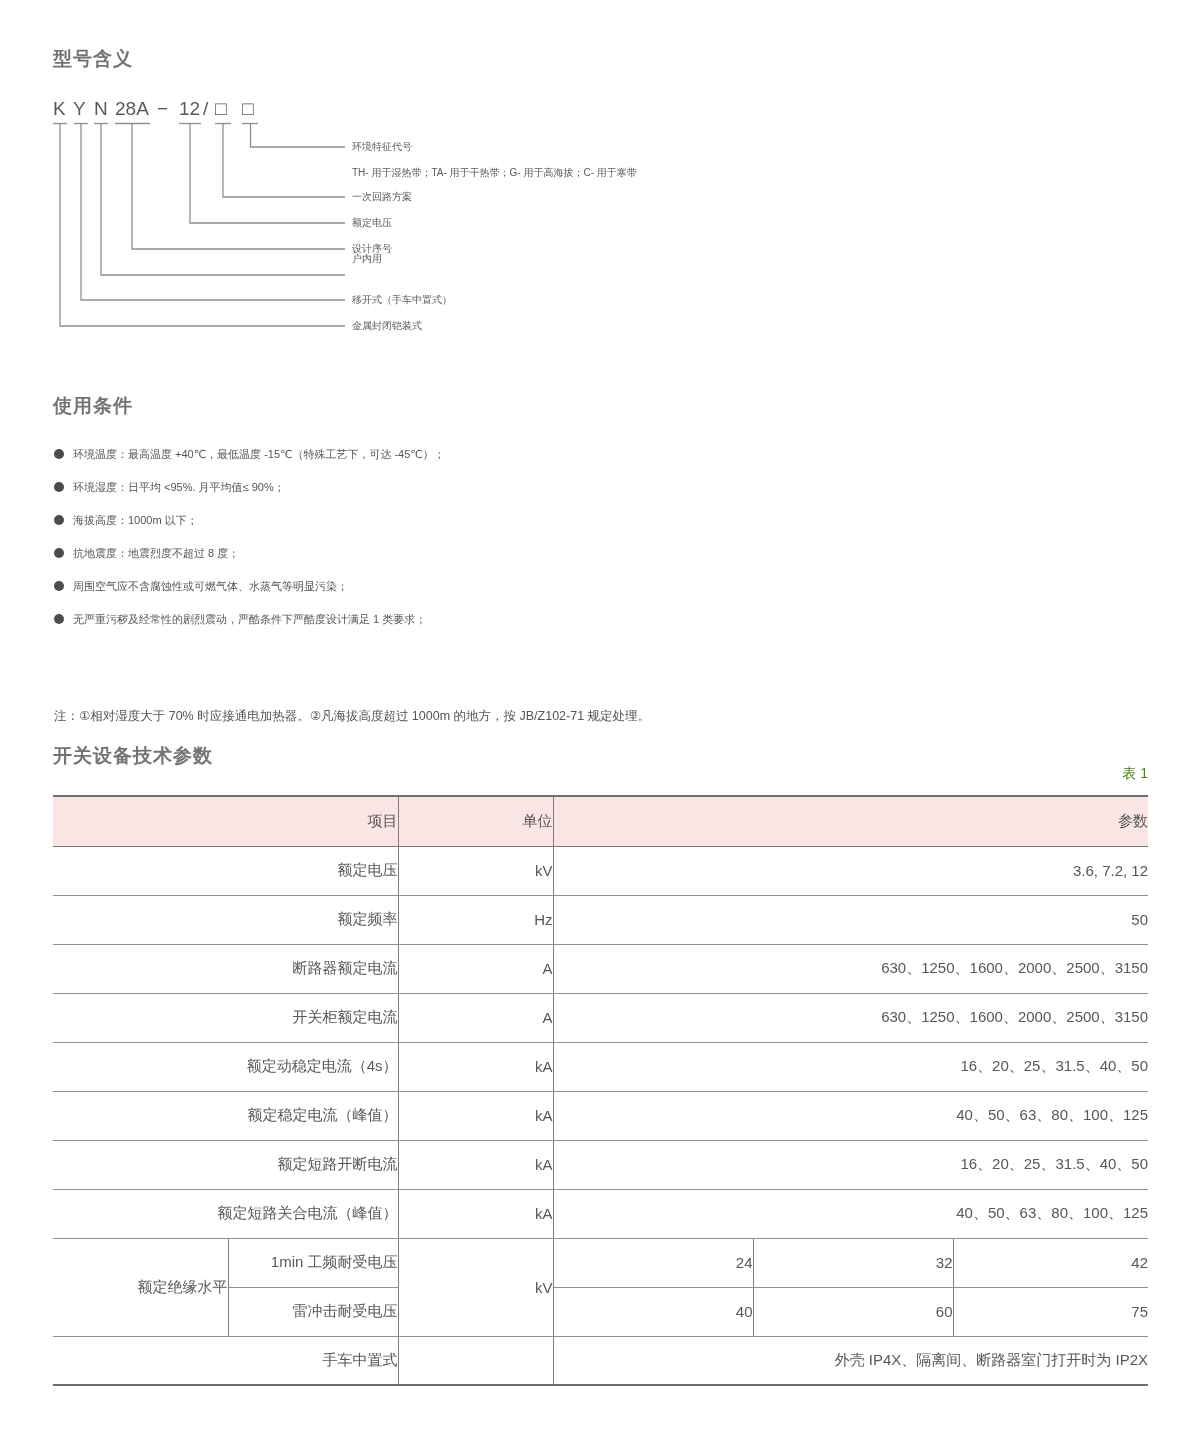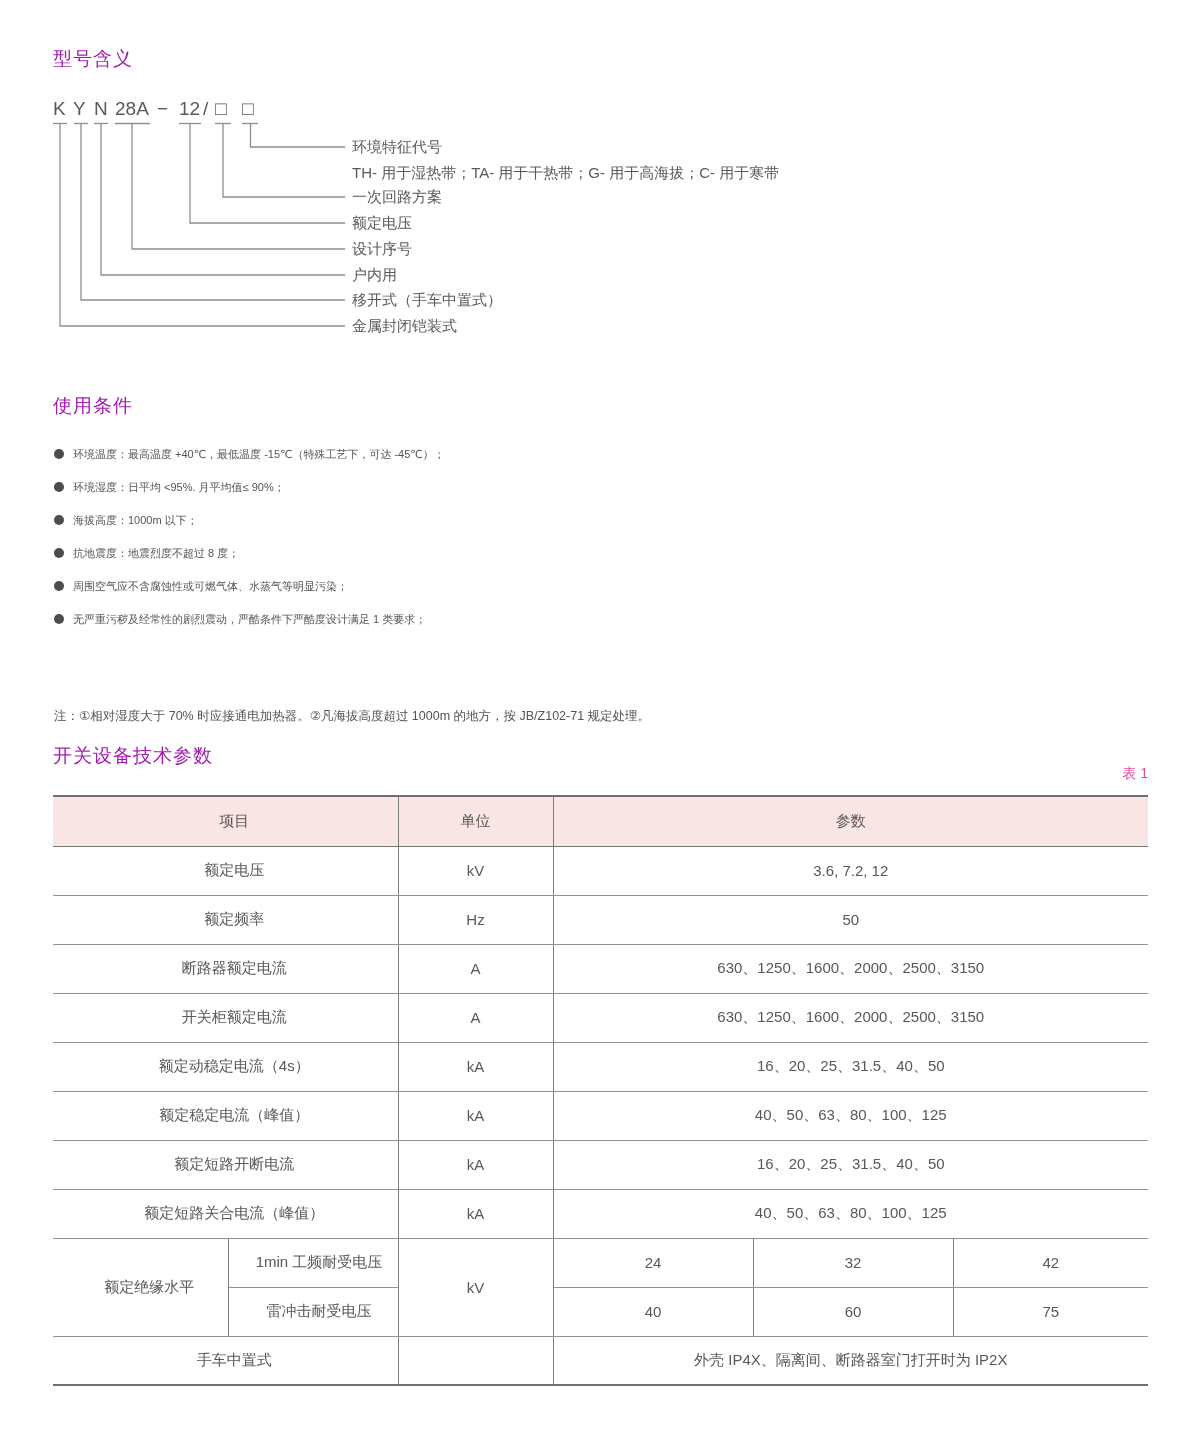--- a/index.html
+++ b/index.html
@@ -1,43 +1,43 @@
 <!DOCTYPE html>
 <html><head>
 <meta charset="utf-8">
 <style>
   * { margin:0; padding:0; box-sizing:border-box; }
   html,body { width:1200px; height:1439px; background:#ffffff;
     font-family:"Liberation Sans","DejaVu Sans",sans-serif; color:#595757; }
   .page { position:relative; width:1200px; height:1439px; overflow:hidden; }
 
-  .sec-title { position:absolute; left:53px; font-size:19px; font-weight:normal;
-    color:#a21caf; letter-spacing:1px; }
+  .sec-title { position:absolute; left:53px; font-size:19px; font-weight:bold;
+    color:#737373; letter-spacing:1px; }
 
   
   .diagram { position:absolute; left:53px; top:95px; width:1095px; height:260px; }
   .tok { position:absolute; top:3px; font-size:19px; color:#5a5a5a; letter-spacing:0; }
   .diagram svg { position:absolute; left:0; top:0; }
-  .dlabel { position:absolute; font-size:15px; line-height:18px; color:#5a5a5a; white-space:nowrap; }
+  .dlabel { position:absolute; font-size:10px; line-height:18px; color:#5a5a5a; white-space:nowrap; }
 
   
   .cond-list { position:absolute; left:54px; top:444px; list-style:none; }
   .cond-list li { display:flex; align-items:center; height:20px; margin-bottom:13px;
     font-size:11px; color:#555353; white-space:nowrap; }
   .bullet { display:inline-block; width:10px; height:10px; border-radius:50%;
     background:#4d4b4b; margin-right:9px; flex:0 0 auto; }
   .cond-note { position:absolute; left:54px; top:672px; font-size:12.5px; color:#555353;margin-top:36px; }
 
   
-  .tbl-caption { position:absolute; right:52px; top:765px; font-size:14px; color:#ec4899; }
+  .tbl-caption { position:absolute; right:52px; top:765px; font-size:14px; color:#4d7c0f; }
   table.params { position:absolute; left:53px; top:795px; width:1095px;
     border-collapse:collapse; table-layout:fixed;
     border-top:2px solid #6f6f6f; border-bottom:2px solid #6f6f6f; }
   table.params td { font-size:15px; color:#595757; height:49px;
-    border-bottom:1px solid #929292; text-align:center; vertical-align:middle;
+    border-bottom:1px solid #929292; text-align:right; vertical-align:middle;
     overflow:hidden; white-space:nowrap; }
   table.params tr.head td { background:#f9e6e4; height:50px; border-bottom:1px solid #777; }
   td.l { text-align:left; padding-left:18px; }
   td.subl { text-align:left; padding-left:12px; }
   td.vr { border-right:1px solid #7d7d7d; }
 </style>
 </head>
 <body>
 <div class="page">
 
@@ -73,21 +73,21 @@
     <span class="tok" style="left:126px">12</span>
     <span class="tok" style="left:150px">/</span>
     <span class="tok" style="left:162px">□</span>
     <span class="tok" style="left:189px">□</span>
 
     <span class="dlabel" style="left:299px;top:43px">环境特征代号</span>
     <span class="dlabel" style="left:299px;top:69px">TH- 用于湿热带；TA- 用于干热带；G- 用于高海拔；C- 用于寒带</span>
     <span class="dlabel" style="left:299px;top:93px">一次回路方案</span>
     <span class="dlabel" style="left:299px;top:119px">额定电压</span>
     <span class="dlabel" style="left:299px;top:145px">设计序号</span>
-    <span class="dlabel" style="left:299px;top:171px">户内用</span>
+    <span class="dlabel" style="left:299px;top:155px">户内用</span>
     <span class="dlabel" style="left:299px;top:196px">移开式（手车中置式）</span>
     <span class="dlabel" style="left:299px;top:222px">金属封闭铠装式</span>
   </div>
 
   <h2 class="sec-title" style="top:393px">使用条件</h2>
 
   <ul class="cond-list">
     <li>
         <span class="bullet"></span>
         <span>环境温度：最高温度 +40℃，最低温度 -15℃（特殊工艺下，可达 -45℃）；</span>

